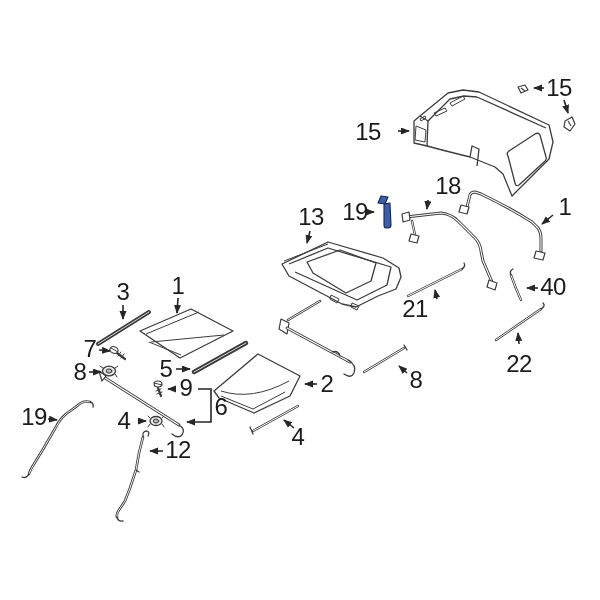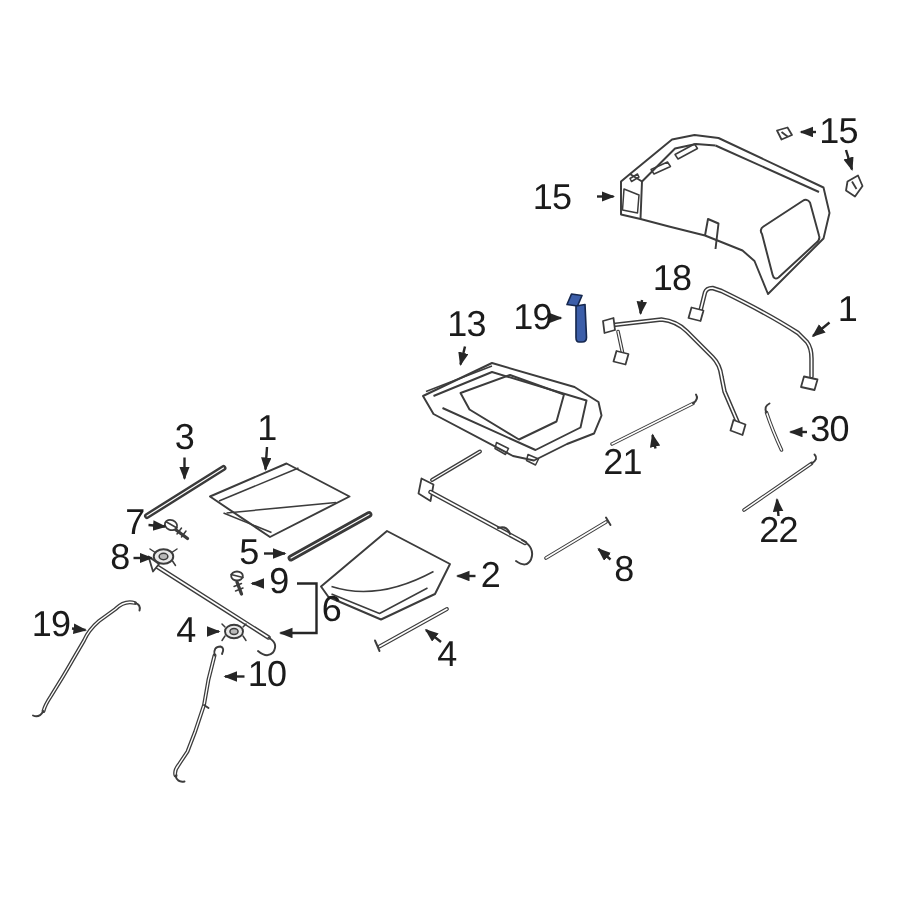--- a/index.html
+++ b/index.html
@@ -215,24 +215,24 @@
   <div class="callout" style="left:327px;top:384px">2</div>
   <div class="callout" style="left:123px;top:292px">3</div>
   <div class="callout" style="left:298px;top:437px">4</div>
   <div class="callout" style="left:166px;top:369px">5</div>
   <div class="callout" style="left:221px;top:407px">6</div>
   <div class="callout" style="left:90px;top:349px">7</div>
   <div class="callout" style="left:80px;top:372px">8</div>
   <div class="callout" style="left:186px;top:388px">9</div>
   <div class="callout" style="left:124px;top:421px">4</div>
   <div class="callout" style="left:34px;top:417px">19</div>
-  <div class="callout" style="left:178px;top:450px">10</div>
+  <div class="callout" style="left:178px;top:450px">12</div>
   <div class="callout" style="left:311px;top:217px">13</div>
   <div class="callout" style="left:416px;top:380px">8</div>
   <div class="callout" style="left:368px;top:132px">15</div>
   <div class="callout" style="left:559px;top:88px">15</div>
   <div class="callout" style="left:565px;top:207px">1</div>
   <div class="callout" style="left:448px;top:186px">18</div>
   <div class="callout" style="left:355px;top:212px">19</div>
-  <div class="callout" style="left:553px;top:287px">30</div>
+  <div class="callout" style="left:553px;top:287px">40</div>
   <div class="callout" style="left:415px;top:309px">21</div>
-  <div class="callout" style="left:519px;top:354px">22</div>
+  <div class="callout" style="left:519px;top:364px">22</div>
 </div>
 
 </body></html>

